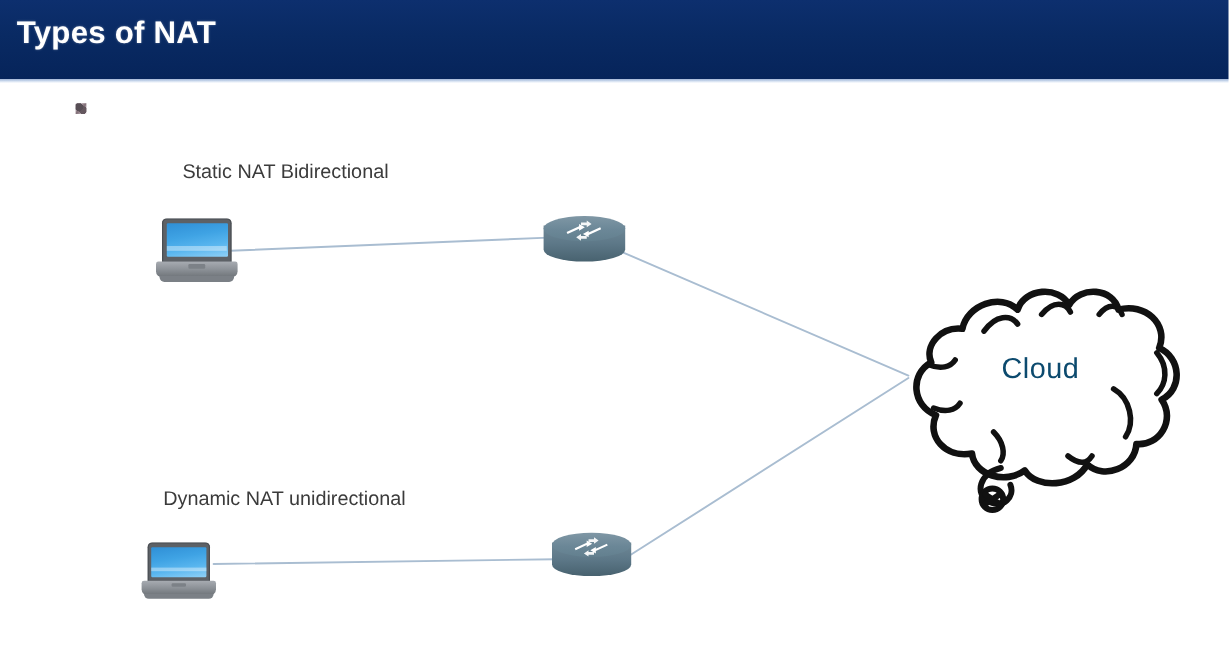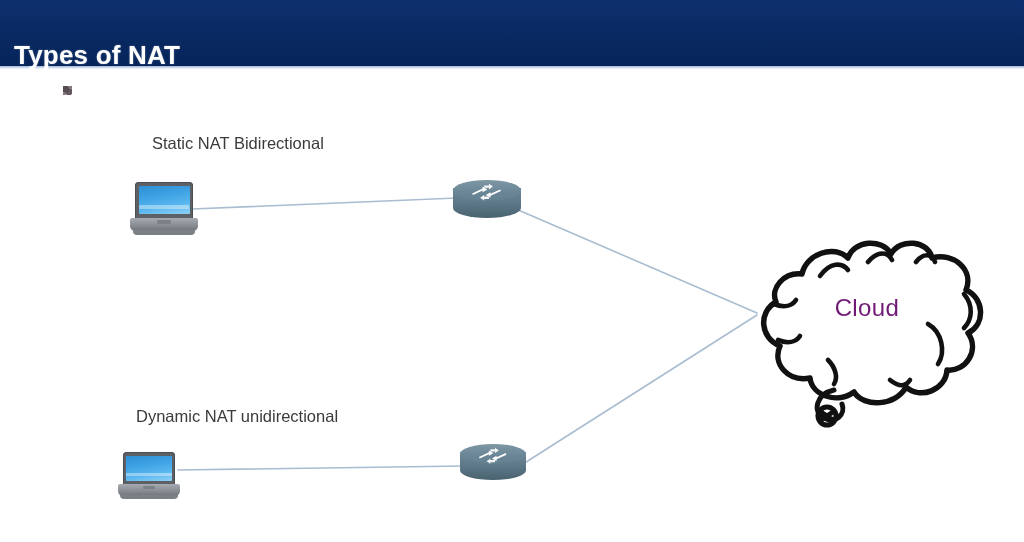--- a/index.html
+++ b/index.html
@@ -38,21 +38,20 @@
   #slide-title {
     position: absolute;
     left: 14px;
     top: 12px;
     font-size: 26px;
     font-weight: bold;
     color: #ffffff;
     letter-spacing: 0.2px;
     text-shadow: 0 0 2px rgba(255,255,255,0.35);
     white-space: nowrap;
-    margin-top: 28px;
   }
 
   
   #stray-mark {
     position: absolute;
     left: 63px;
     top: 86px;
     width: 9px;
     height: 9px;
     background:
@@ -179,21 +178,21 @@
     width: 250px;
     height: 200px;
   }
   #cloud-label {
     position: absolute;
     left: 742px;
     top: 294px;
     width: 250px;
     text-align: center;
     font-size: 24px;
-    color: #701a75;
+    color: #0c4a6e;
     font-family: "Liberation Sans", sans-serif;
     letter-spacing: 0.4px;
   }
 </style>
 </head>
 <body>
 
 <div id="slide">
 
   <div id="header-band"></div>

